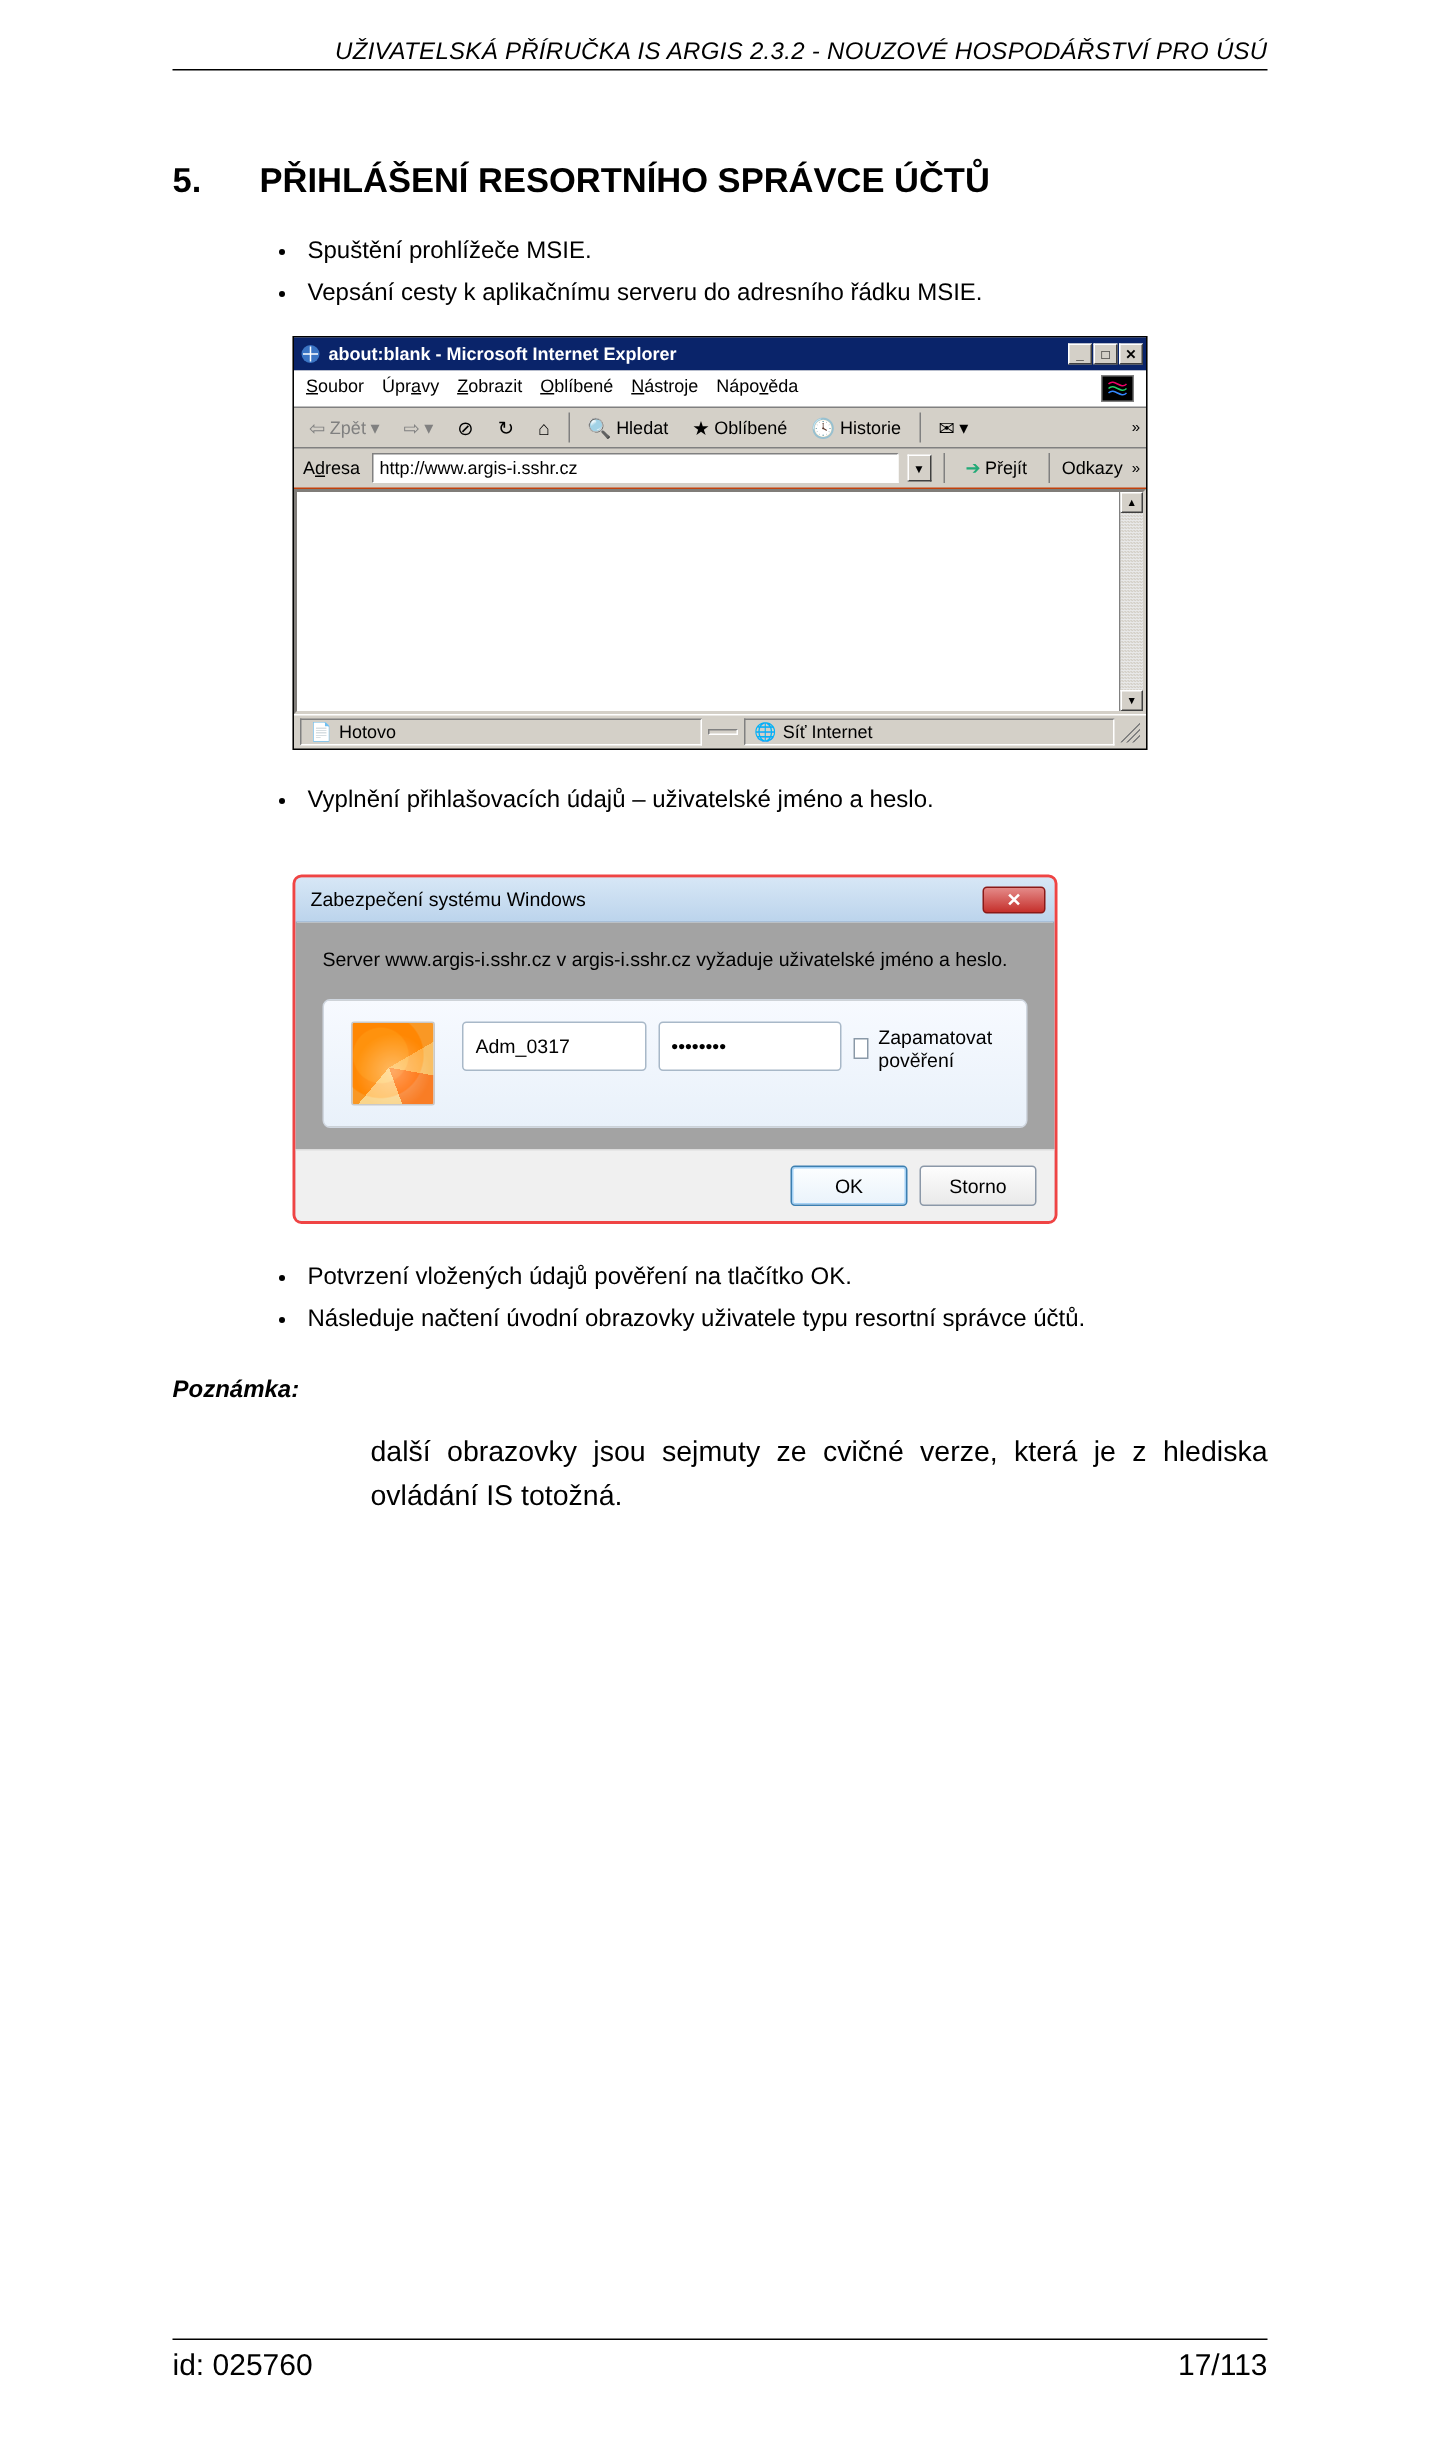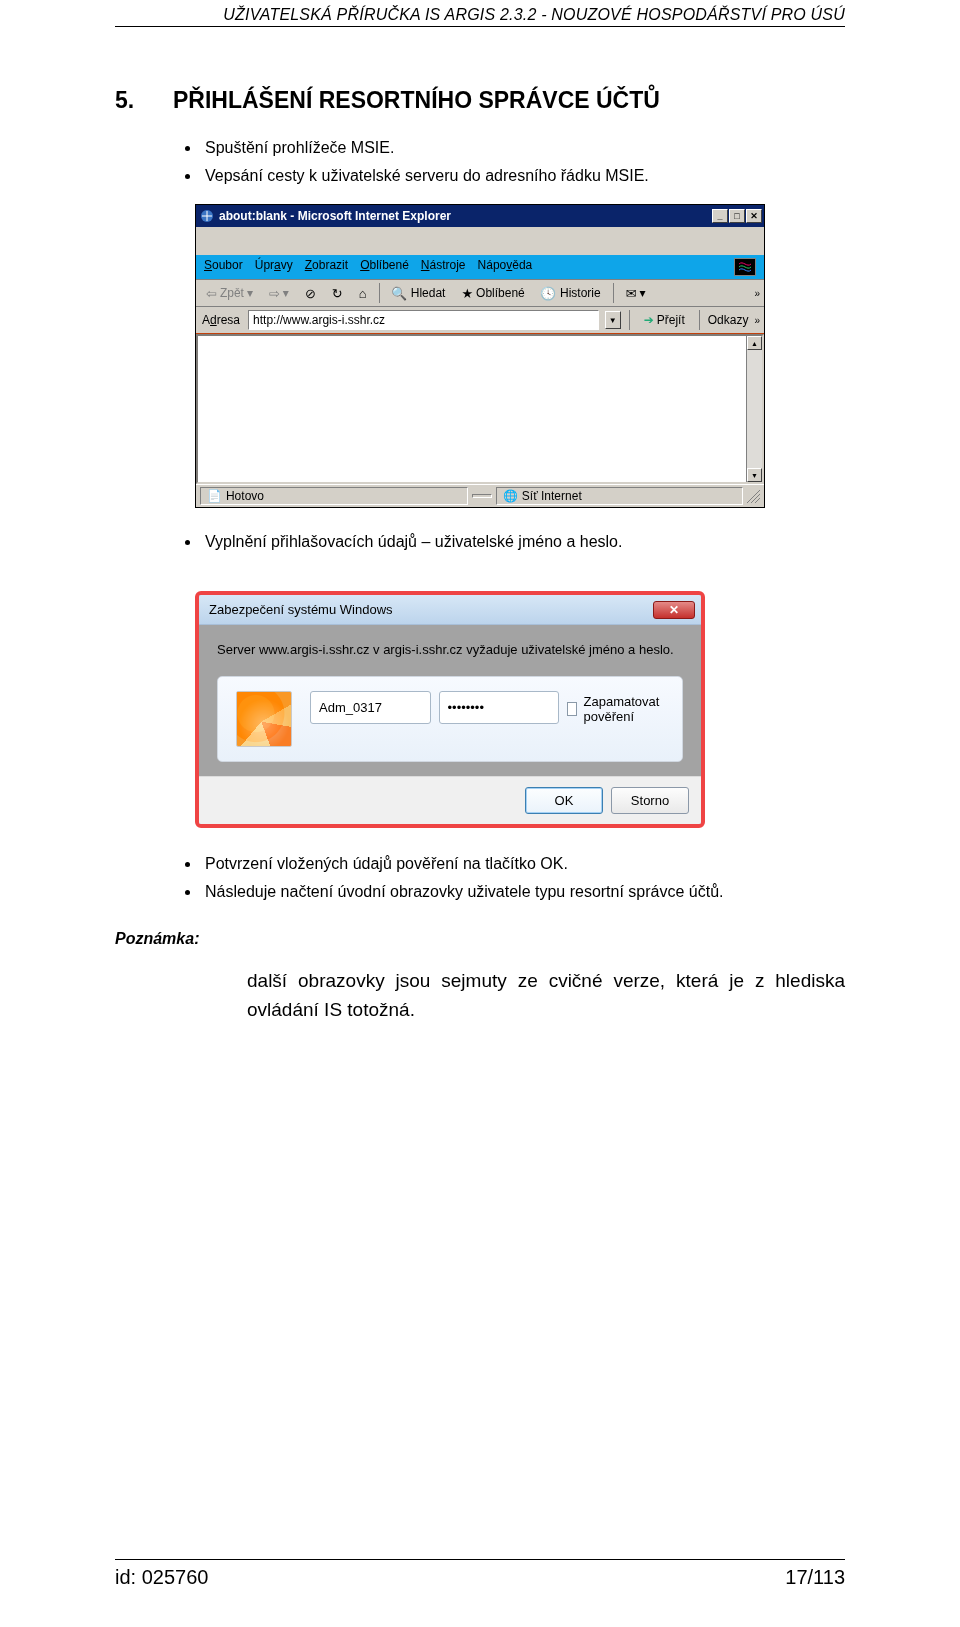--- a/index.html
+++ b/index.html
@@ -7,21 +7,21 @@
     margin: 0;
     padding: 0;
     background: #fff;
     font-family: Arial, Helvetica, sans-serif;
     color: #000;
     width: 960px;
   }
   .page {
     width: 960px;
     min-height: 1627px;
-    padding: 6px 115px 30px 115px;
+    padding: 26px 115px 30px 115px;
     position: relative;
   }
   .header-line {
     text-align: right;
     font-size: 16px;
     font-style: italic;
     letter-spacing: 0.2px;
     margin-bottom: 2px;
   }
   .hr {
@@ -86,22 +86,21 @@
     border-bottom-color: #404040;
     display: flex; align-items: center; justify-content: center;
     font-size: 9px; line-height: 1; font-family: Arial;
     color: #000;
   }
   .ie-menu {
     display: flex;
     gap: 12px;
     padding: 3px 8px;
     border-bottom: 1px solid #808080;
-    background: #0ea5e9;
-    margin-top: 28px;
+    background: #ffffff;
   }
   .ie-menu span { cursor: default; }
   .ie-menu span u { text-decoration: underline; }
   .ie-flag {
     margin-left: auto;
     width: 22px; height: 18px;
     background: #000;
     display: flex; align-items: center; justify-content: center;
     border: 1px solid #808080;
   }
@@ -179,21 +178,21 @@
   .resize-grip { width: 14px; height: 14px;
     background-image: linear-gradient(135deg, transparent 50%, #808080 50%, #808080 55%, transparent 55%, transparent 65%, #808080 65%, #808080 70%, transparent 70%, transparent 80%, #808080 80%, #808080 85%, transparent 85%);
   }
 
   .img-block2 {
     margin: 14px 0 24px 80px;
     width: 510px;
   }
   
   .w7-dialog {
-    border: 4px solid #ef4444;
+    border: 2px solid #ef4444;
     border-radius: 6px;
     overflow: hidden;
     font-family: "Segoe UI", Tahoma, Arial, sans-serif;
     font-size: 13px;
     background: #fff;
     box-shadow: 0 0 0 1px #6faadc inset;
     margin-top: 37px;
   }
   .w7-title {
     height: 30px;
@@ -317,21 +316,21 @@
   <div class="header-line">UŽIVATELSKÁ PŘÍRUČKA IS ARGIS 2.3.2 - NOUZOVÉ HOSPODÁŘSTVÍ PRO ÚSÚ</div>
   <hr class="hr">
 
   <div class="section-row">
     <div class="section-num">5.</div>
     <div class="section-title">PŘIHLÁŠENÍ RESORTNÍHO SPRÁVCE ÚČTŮ</div>
   </div>
 
   <ul class="bullets">
     <li>Spuštění prohlížeče MSIE.</li>
-    <li>Vepsání cesty k uživatelské serveru do adresního řádku MSIE.</li>
+    <li>Vepsání cesty k aplikačnímu serveru do adresního řádku MSIE.</li>
   </ul>
 
   <div class="img-block1">
     <div class="ie-window">
       <div class="ie-title">
         <div class="ie-title-left">
           <svg width="14" height="14">
               <circle cx="7" cy="7" r="6" fill="#3a74c4"></circle>
               <path d="M2 7 h10 M7 2 v10" stroke="#fff" stroke-width="1"></path>
             </svg>

